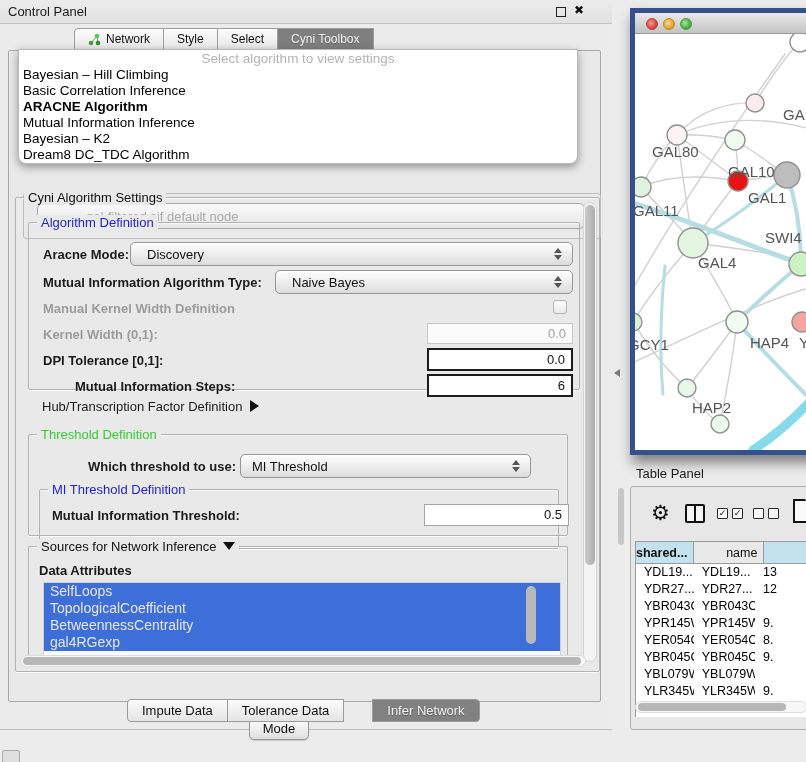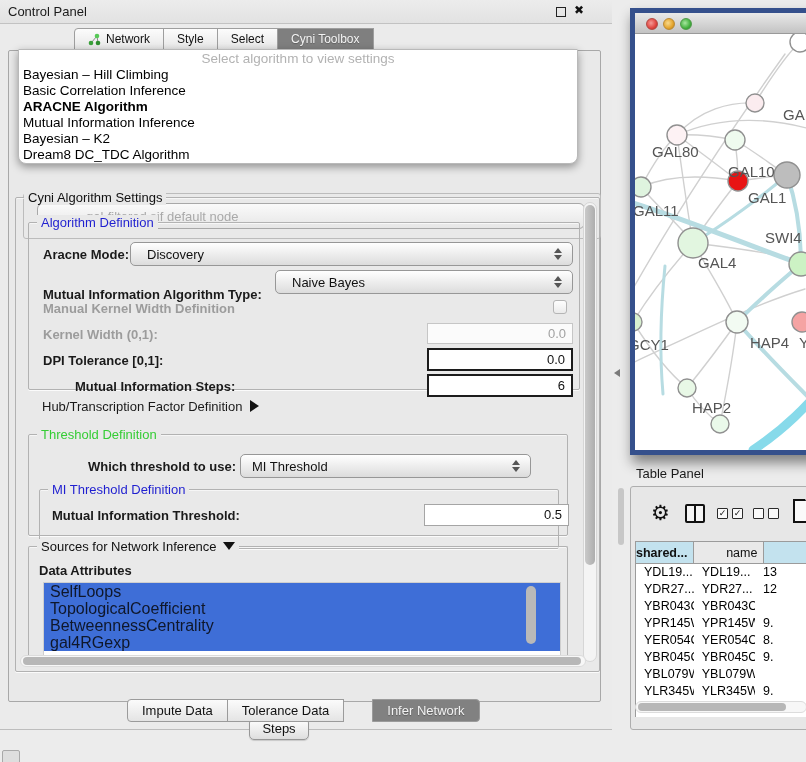--- a/index.html
+++ b/index.html
@@ -51,21 +51,21 @@
   .spin .dn { border-top:5px solid #555; }
   .field { position:absolute; background:#fff; font-size:13px; text-align:right; padding:0 6px; color:#111; }
   .field.dark { border:2px solid #1c1c1c; }
   .field.lite { border:1px solid #a5a5a5; }
   .field.dis { border:1px solid #c6c6c6; color:#a2a2a2; background:#fbfbfb; }
   .checkbox { position:absolute; width:14px; height:14px; border:1px solid #b5b5b5; border-radius:3px; background:linear-gradient(#fefefe,#ebebeb); }
   .tri-right { display:inline-block; width:0; height:0; border-top:6px solid transparent; border-bottom:6px solid transparent; border-left:9px solid #111; margin-left:8px; vertical-align:-1px; }
   .tri-down { display:inline-block; width:0; height:0; border-left:6px solid transparent; border-right:6px solid transparent; border-top:8px solid #111; margin-left:6px; vertical-align:1px; }
 
   .attr-list { position:absolute; background:#fff; border:1px solid #cfcfcf; }
-  .attr-item { height:17px; line-height:17px; background:#3e6ed7; color:#0f172a; font-size:16px; padding-left:6px; white-space:nowrap; }
+  .attr-item { height:17px; line-height:17px; background:#3e6ed7; color:#e5e5e5; font-size:14px; padding-left:6px; white-space:nowrap; }
   .list-vsb { position:absolute; width:10px; border-radius:5px; background:#b9b9b9; }
 
   .vsb-track { position:absolute; width:14px; background:#f4f4f4; border:1px solid #d6d6d6; border-radius:7px; }
   .vsb-thumb { position:absolute; width:10px; background:linear-gradient(90deg,#c9c9c9,#aeaeae); border-radius:5px; }
   .hsb-track { position:absolute; height:12px; background:#f7f7f7; border:1px solid #dcdcdc; border-radius:6px; }
   .hsb-thumb { position:absolute; height:8px; top:1px; background:#b7b7b7; border-radius:4px; }
 
   .apply { left:240px; top:667px; width:60px; height:22px; border:1px solid #979797; border-radius:5px;
            background:linear-gradient(#ffffff,#dedede); font-size:13px; text-align:center; line-height:20px; box-shadow:0 1px 1px rgba(0,0,0,.15); }
 
@@ -162,21 +162,21 @@
         <div class="grp" style="left:12px; top:24px; width:552px; height:168px;">
           <span class="legend blue">Algorithm Definition</span>
           <span class="lbl" style="left:14px; top:24px;">Aracne Mode:</span>
           <div class="combo" style="left:101px; top:19px; width:443px; height:24px;">
             <span>Discovery</span>
             <span class="spin">
                 <i class="up"></i>
                 <i class="dn"></i>
               </span>
           </div>
-          <span class="lbl" style="left:14px; top:52px;margin-top:12px;">Mutual Information Algorithm Type:</span>
+          <span class="lbl" style="left:14px; top:52px;">Mutual Information Algorithm Type:</span>
           <div class="combo" style="left:246px; top:47px; width:298px; height:24px;">
             <span>Naive Bayes</span>
             <span class="spin">
                 <i class="up"></i>
                 <i class="dn"></i>
               </span>
           </div>
           <span class="lbl dis" style="left:14px; top:78px;">Manual Kernel Width Definition</span>
           <span class="checkbox" style="left:524px; top:77px;"></span>
           <span class="lbl dis" style="left:14px; top:104px;">Kernel Width (0,1):</span>
@@ -219,21 +219,21 @@
         </div>
 
         <div class="vsb-track" style="right:2px; top:4px; height:460px;">
           <div class="vsb-thumb" style="left:1px; top:2px; height:360px;"></div>
         </div>
         <div class="hsb-track" style="left:4px; top:457px; width:566px;">
           <div class="hsb-thumb" style="left:2px; width:558px;"></div>
         </div>
       </div>
 
-      <div class="abs apply">Steps</div>
+      <div class="abs apply">Mode</div>
     </div>
 
     <div class="abs popup">
       <div class="popup-hint">Select algorithm to view settings</div>
       <div id="popup-list">
           <div class="popup-item">Bayesian – Hill Climbing</div>
           <div class="popup-item">Basic Correlation Inference</div>
           <div class="popup-item sel">ARACNE Algorithm</div>
           <div class="popup-item">Mutual Information Inference</div>
           <div class="popup-item">Bayesian – K2</div>

